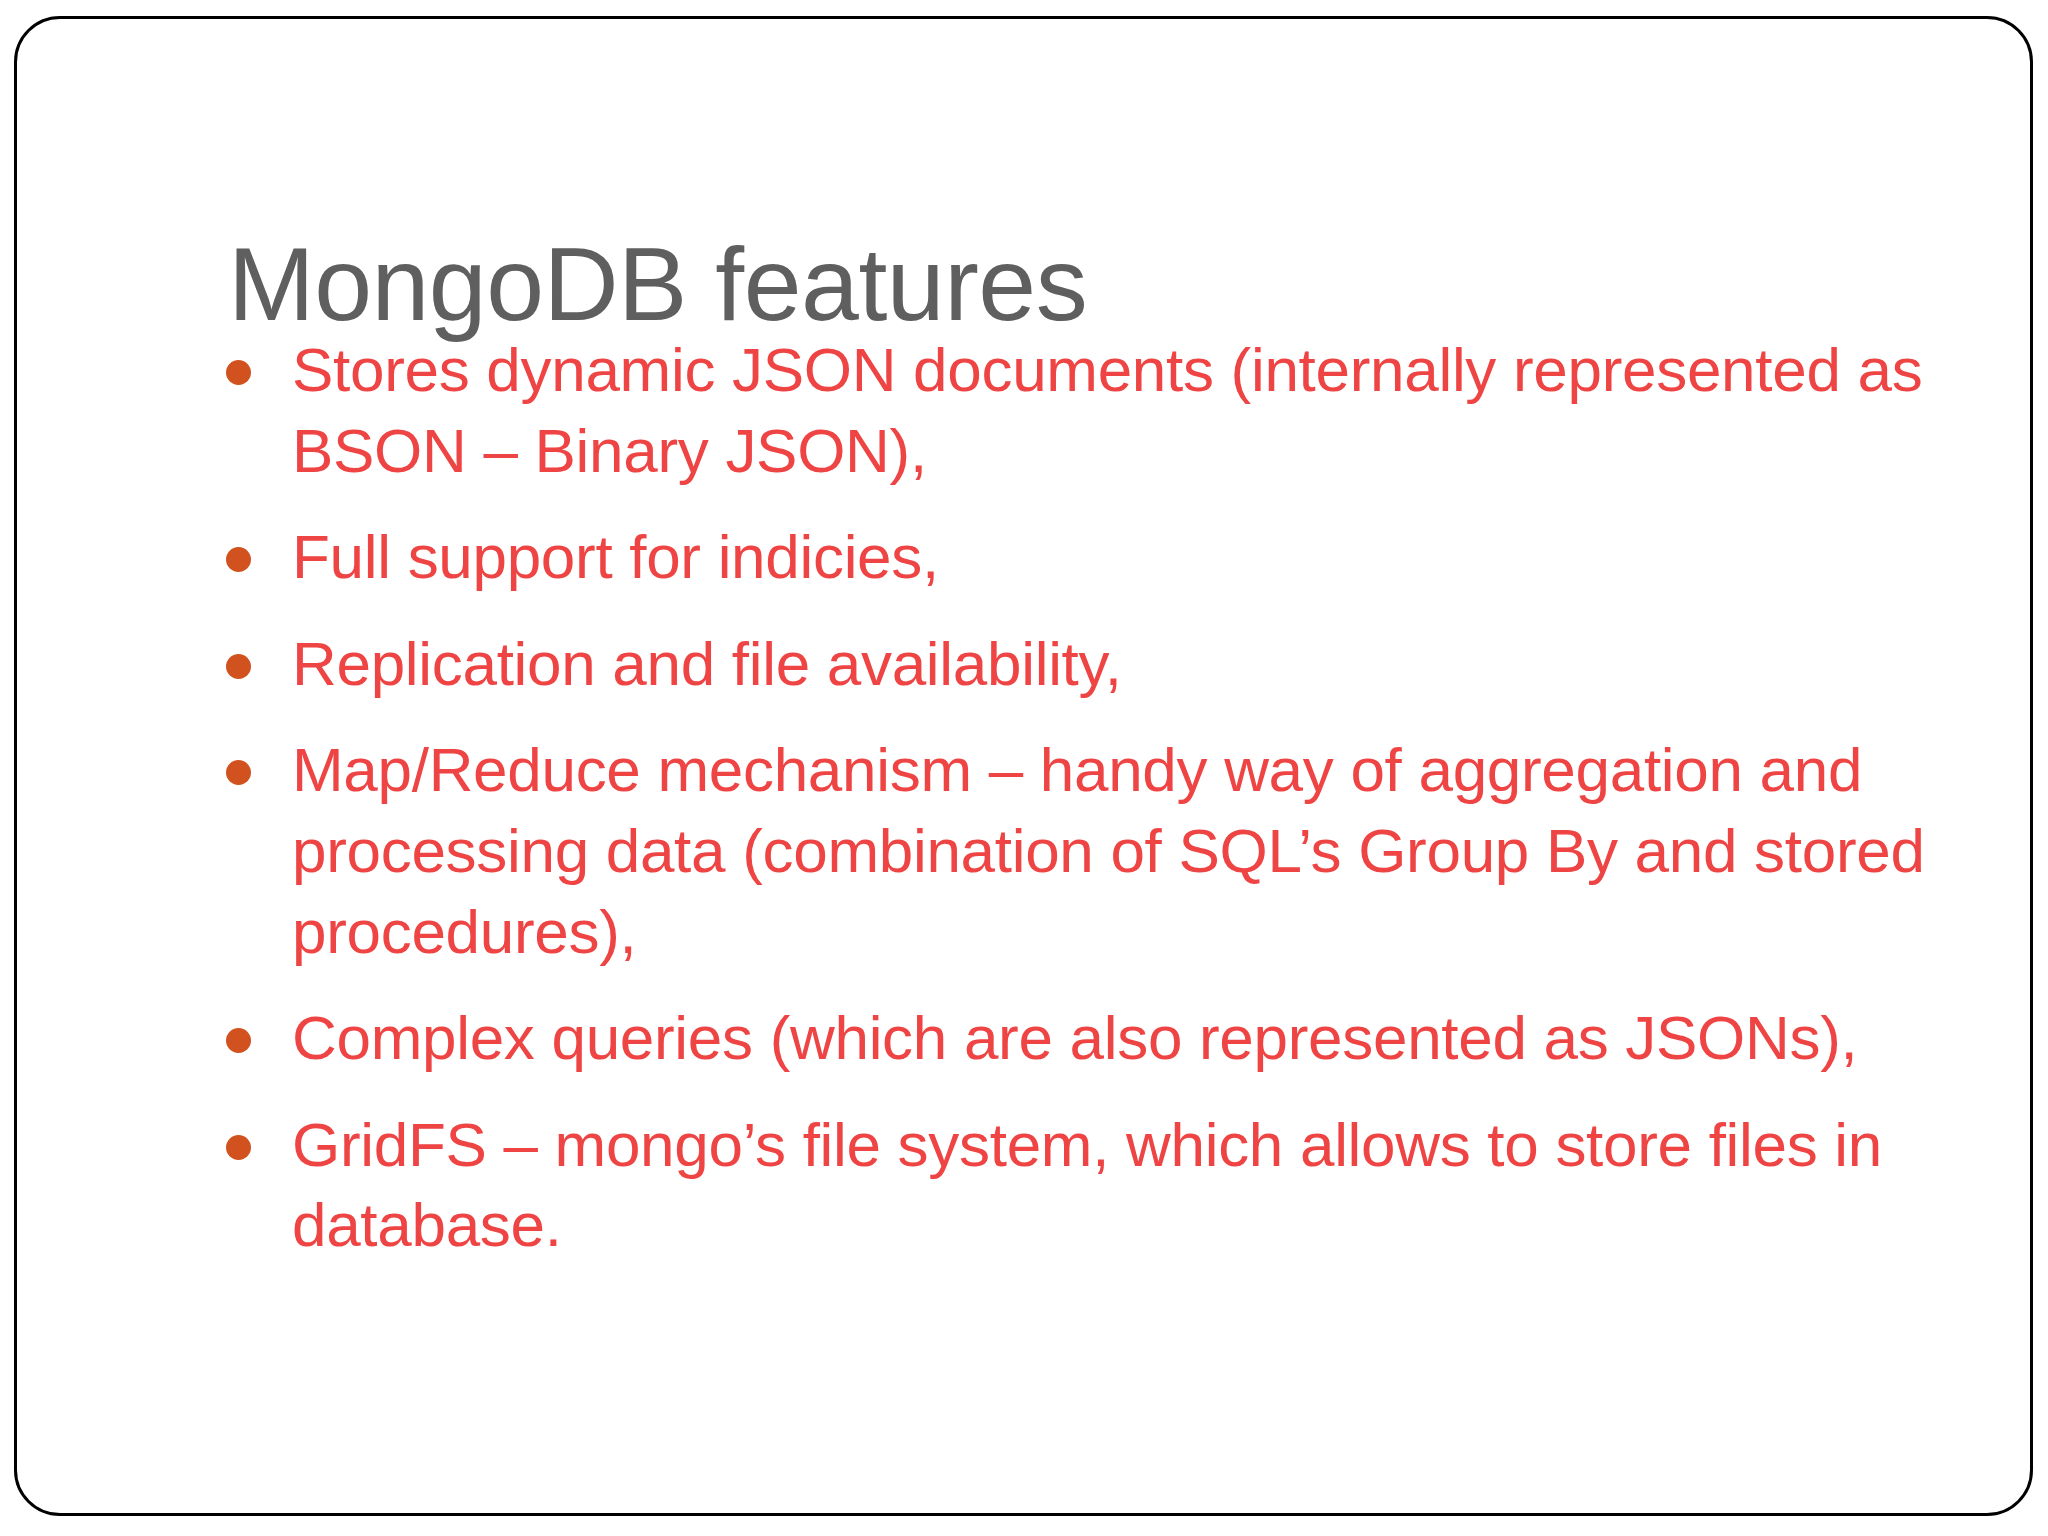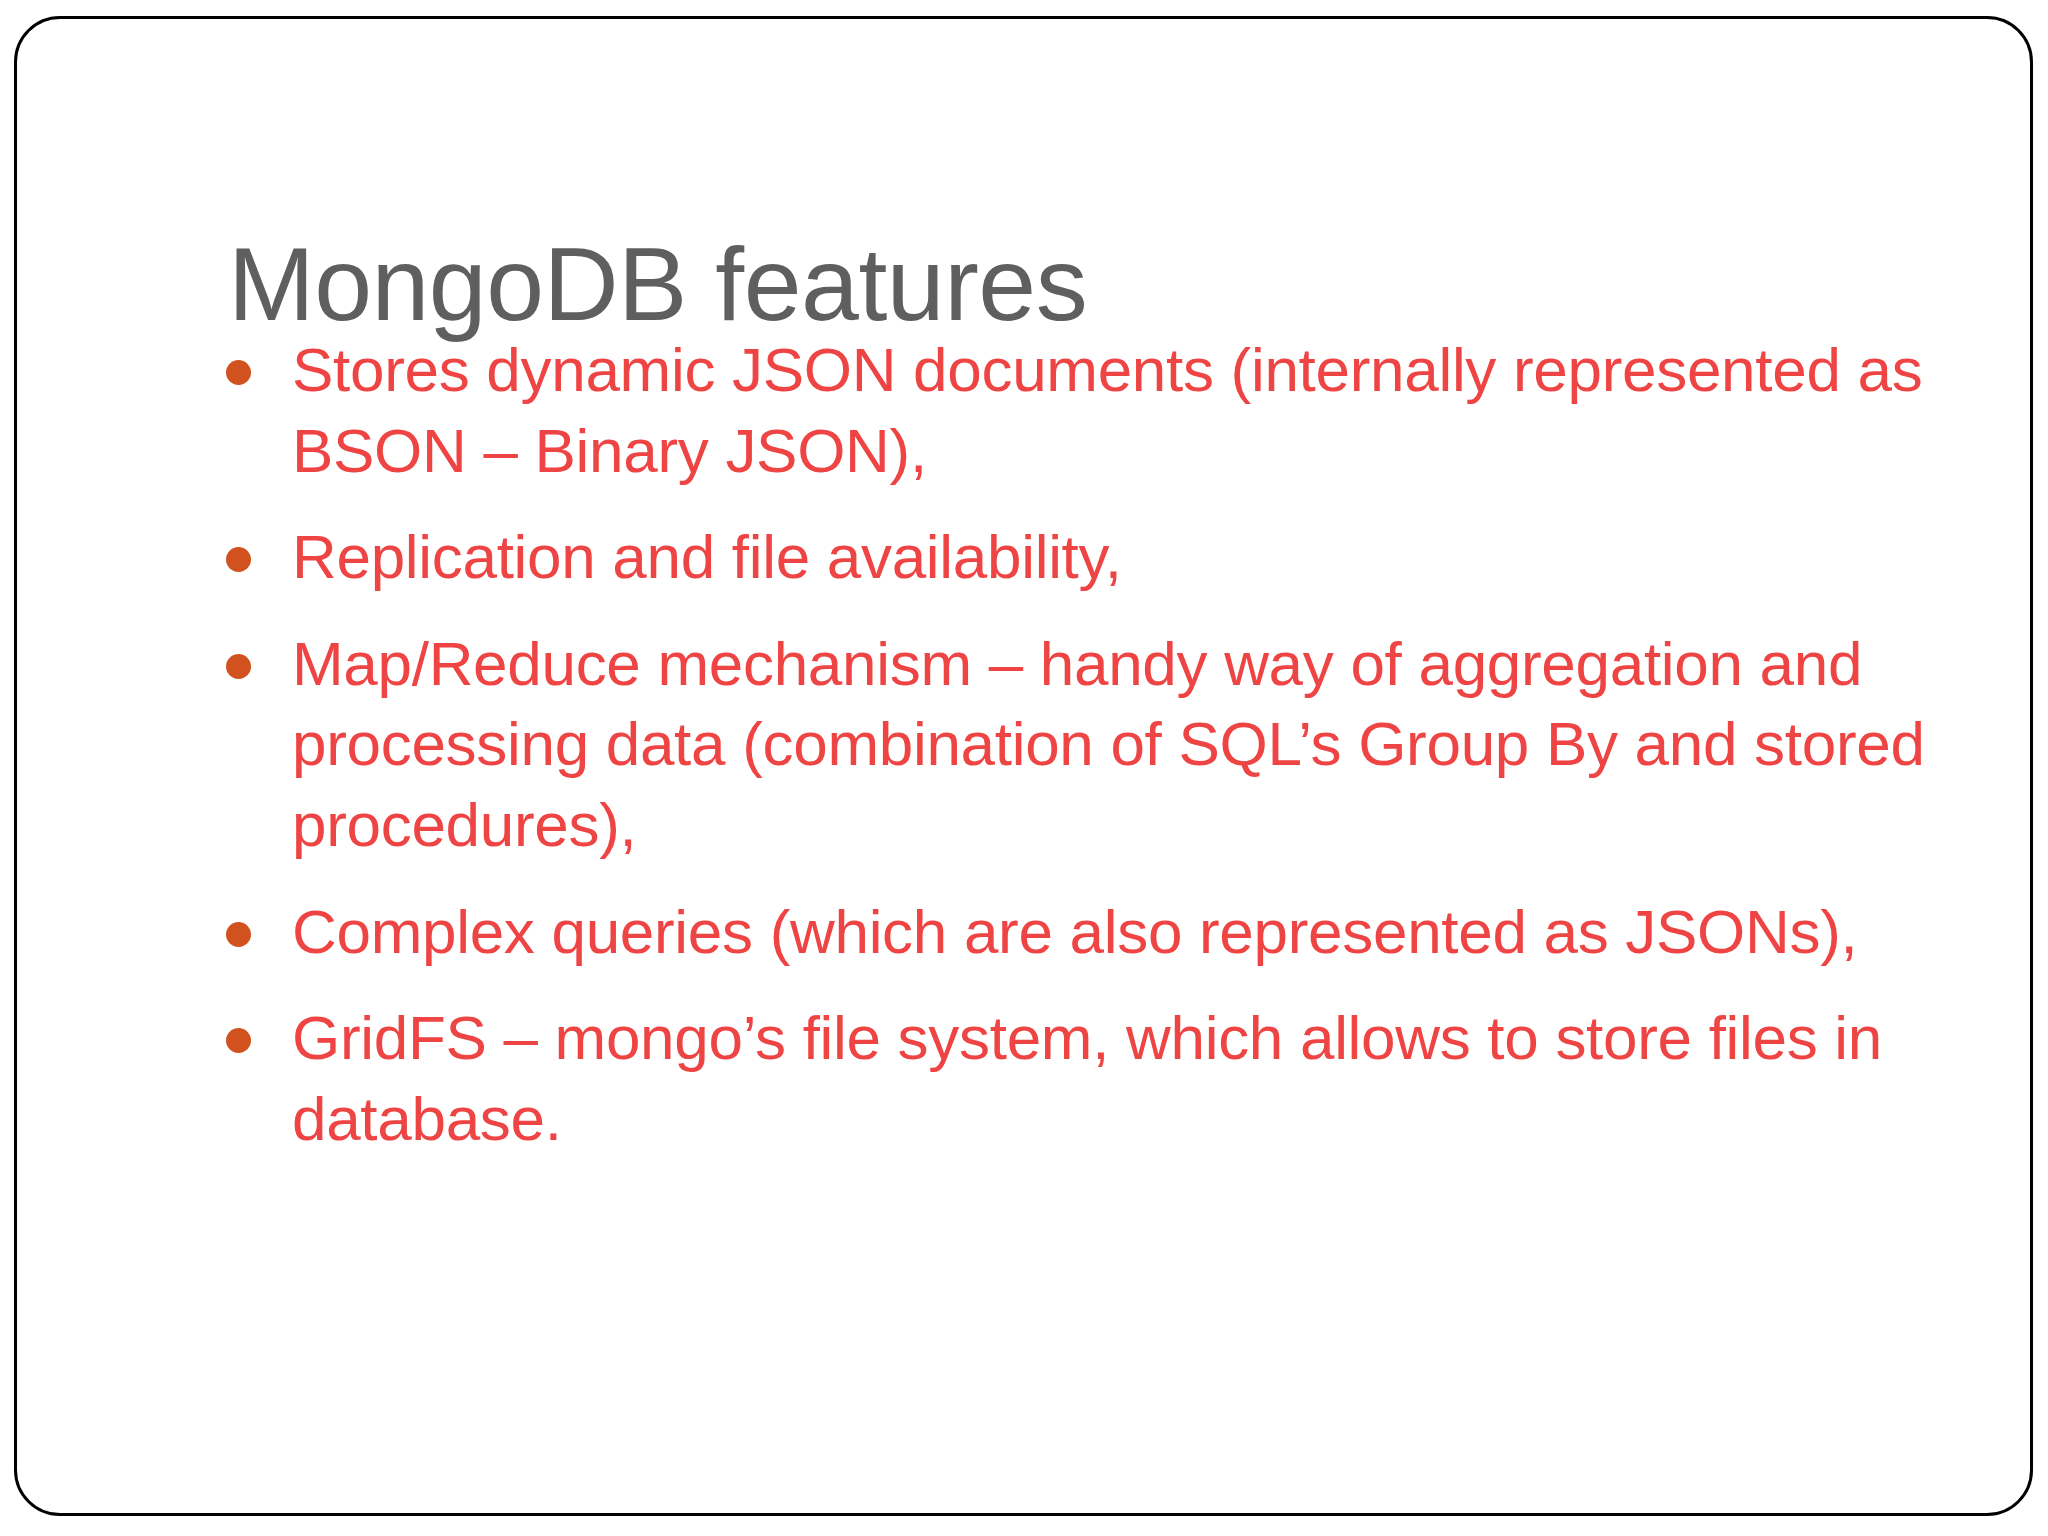--- a/index.html
+++ b/index.html
@@ -110,20 +110,24 @@
 
     <h1 class="slide-title">MongoDB features</h1>
 
     <ul class="bullet-list">
 
       <li class="bullet-item">
         <span class="bullet-marker"></span>
         <span class="bullet-text">Stores dynamic JSON documents (internally represented as BSON – Binary JSON),</span>
       </li>
 
+      <li class="bullet-item">
+        <span class="bullet-marker"></span>
+        <span class="bullet-text">Full support for indicies,</span>
+      </li>
 
       <li class="bullet-item">
         <span class="bullet-marker"></span>
         <span class="bullet-text">Replication and file availability,</span>
       </li>
 
       <li class="bullet-item">
         <span class="bullet-marker"></span>
         <span class="bullet-text">Map/Reduce mechanism – handy way of aggregation and processing data (combination of SQL’s Group By and stored procedures),</span>
       </li>

